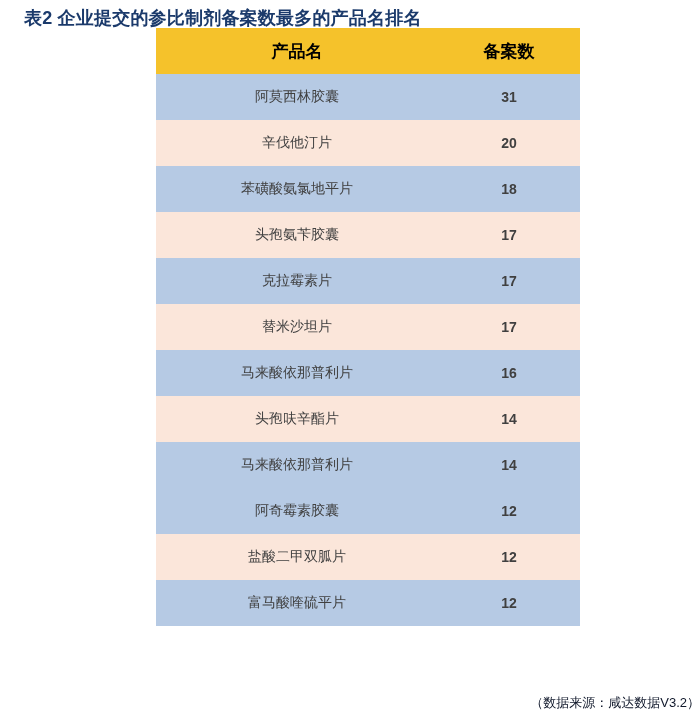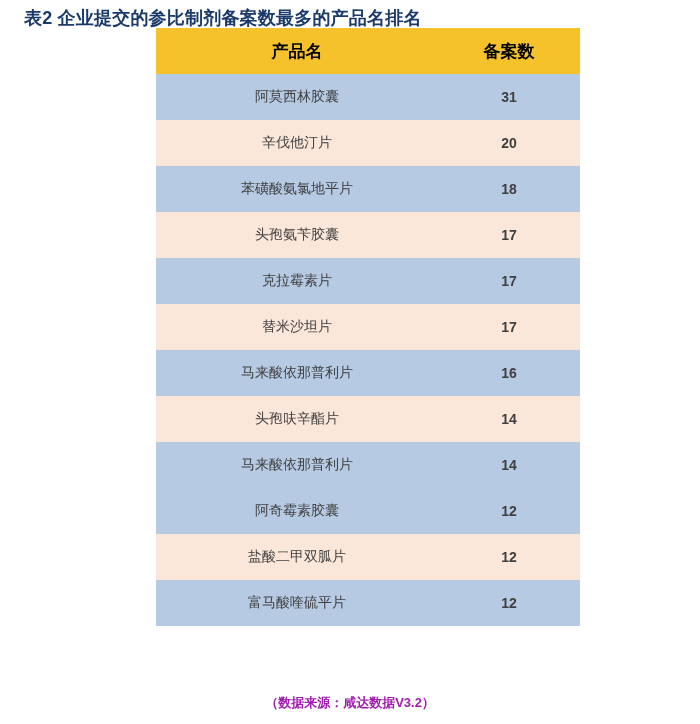--- a/index.html
+++ b/index.html
@@ -63,24 +63,24 @@
     font-weight: bold;
     font-size: 14px;
   }
   tr.row-blue td { background: #b6cae4; }
   tr.row-peach td { background: #fbe6da; margin-left: 33px; }
   .source {
     position: absolute;
     top: 694px;
     left: 0;
     width: 700px;
-    text-align: center;
+    text-align: right;
     font-size: 13px;
-    font-weight: bold;
-    color: #a21caf;
+    font-weight: normal;
+    color: #0f172a;
   }
 </style>
 </head>
 <body>
 
 <div class="page">
 
   <div class="caption">表2 企业提交的参比制剂备案数最多的产品名排名</div>
 
   <div class="table-wrap">

